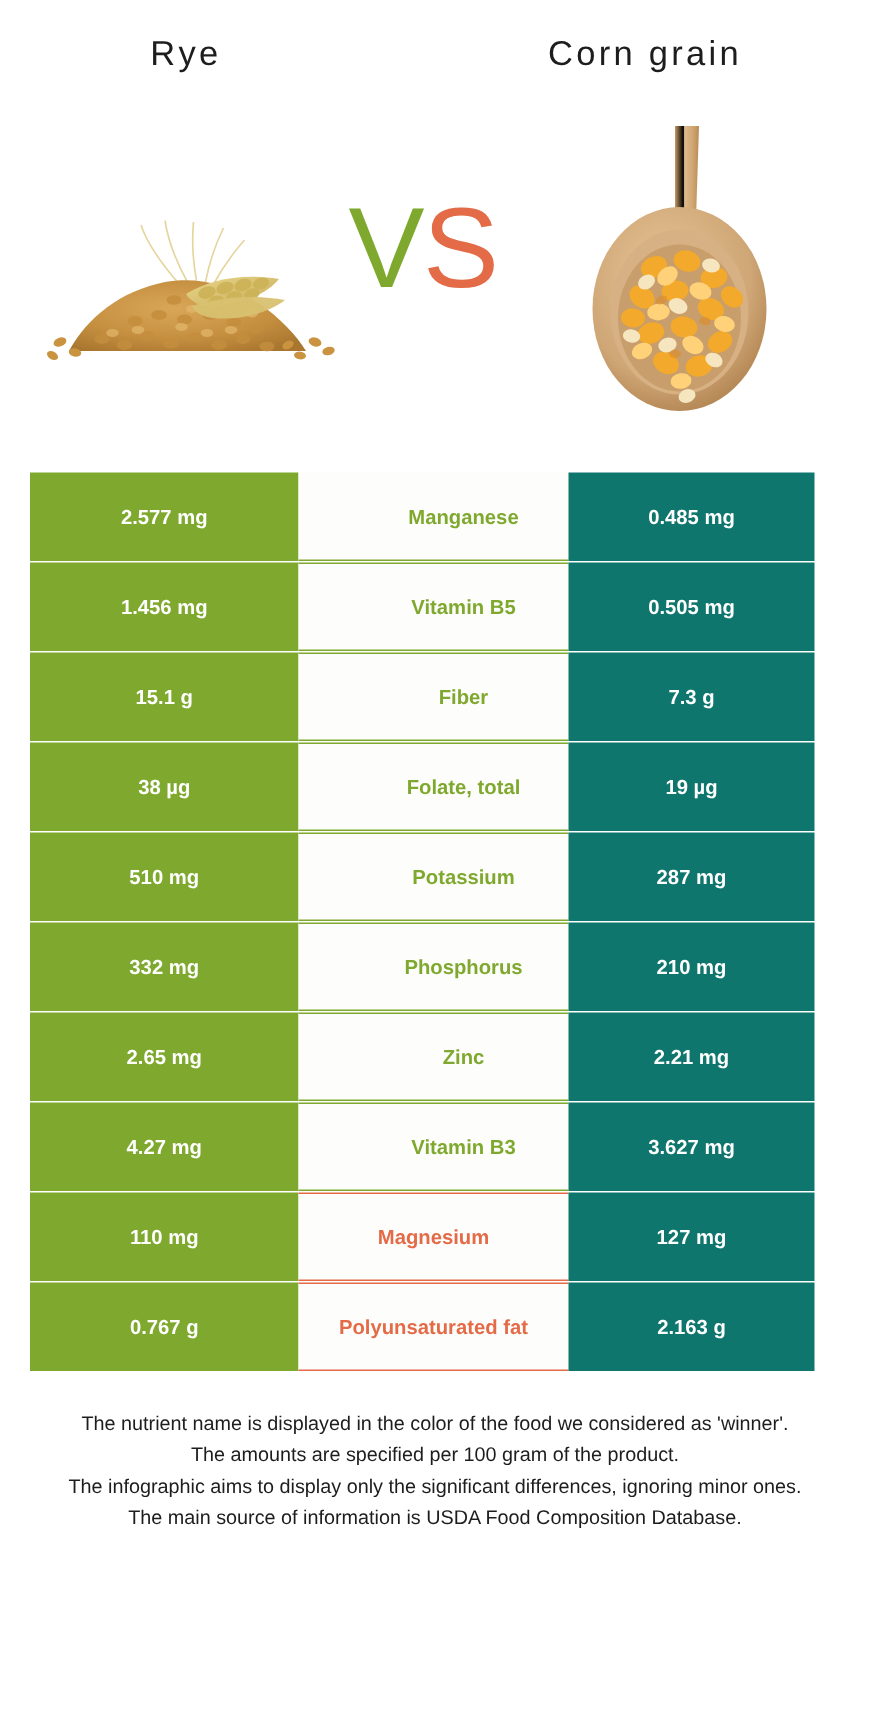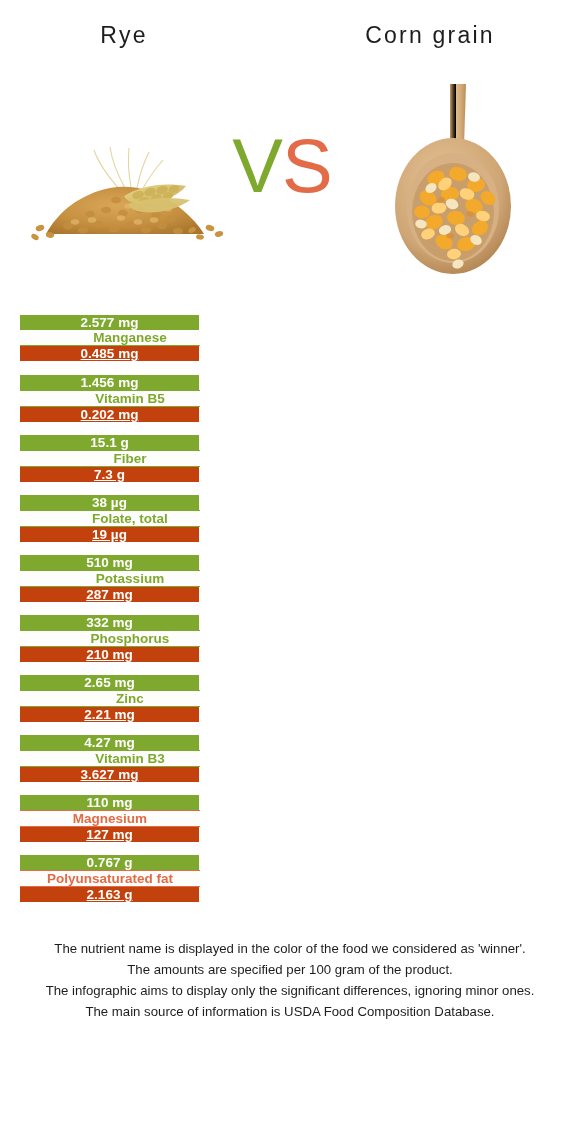--- a/index.html
+++ b/index.html
@@ -72,40 +72,38 @@
   .table {
     position: absolute;
     left: 20px;
     top: 315px;
     width: 538px;
   }
   .row {
     display: flex;
     height: 59px;
     margin-bottom: 1px;
-    flex-direction: column;
   }
   .cell {
     display: flex;
     align-items: center;
     justify-content: center;
     font-size: 13.5px;
     font-weight: bold;
     box-sizing: border-box;
   }
   .cell-left {
     width: 179px;
     background: #7FA92E;
     color: #ffffff;
   }
   .cell-right {
-    width: 179px;
-    background: #c2410c;
+    width: 164px;
+    background: #0f766e;
     color: #ffffff;
-    text-decoration: underline;
   }
   .cell-mid {
     width: 180px;
     background: #fdfdfb;
     font-size: 13.5px;
     font-weight: bold;
   }
   .row.win-green .cell-mid {
     color: #7FA92E;
     border-top: 1px solid #7FA92E;
@@ -297,21 +295,21 @@
 
   <div class="row win-green">
     <div class="cell cell-left">2.577 mg</div>
     <div class="cell cell-mid">Manganese</div>
     <div class="cell cell-right">0.485 mg</div>
   </div>
 
   <div class="row win-green">
     <div class="cell cell-left">1.456 mg</div>
     <div class="cell cell-mid">Vitamin B5</div>
-    <div class="cell cell-right">0.202 mg</div>
+    <div class="cell cell-right">0.505 mg</div>
   </div>
 
   <div class="row win-green">
     <div class="cell cell-left">15.1 g</div>
     <div class="cell cell-mid">Fiber</div>
     <div class="cell cell-right">7.3 g</div>
   </div>
 
   <div class="row win-green">
     <div class="cell cell-left">38 µg</div>

